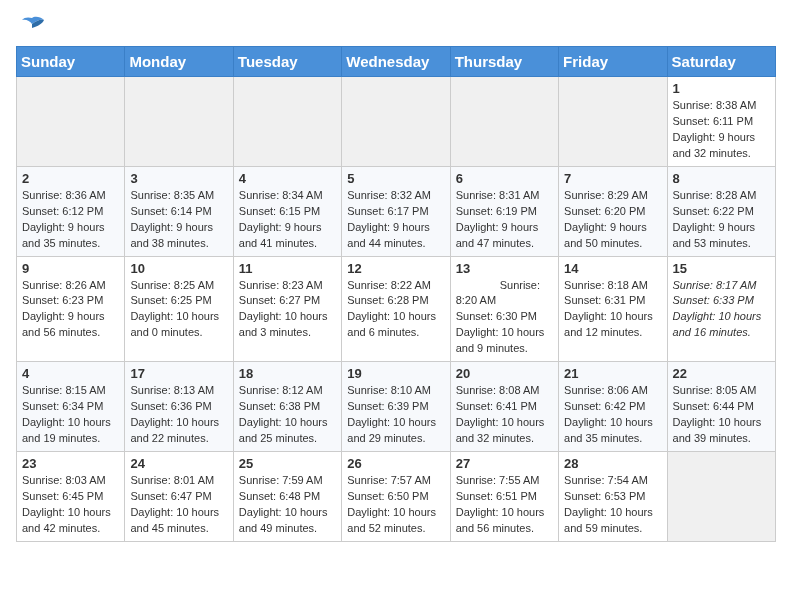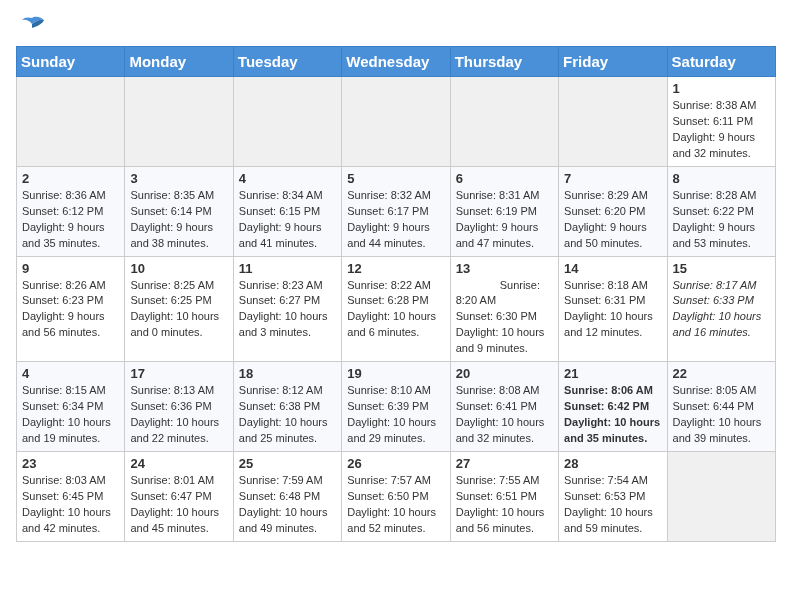--- a/index.html
+++ b/index.html
@@ -182,21 +182,21 @@
 Daylight: 10 hours
 and 25 minutes.</span></td>
         <td><span class="day-num">19</span><span class="day-info" style="white-space: pre-line;">Sunrise: 8:10 AM
 Sunset: 6:39 PM
 Daylight: 10 hours
 and 29 minutes.</span></td>
         <td><span class="day-num">20</span><span class="day-info" style="white-space: pre-line;">Sunrise: 8:08 AM
 Sunset: 6:41 PM
 Daylight: 10 hours
 and 32 minutes.</span></td>
-        <td><span class="day-num">21</span><span class="day-info" style="white-space: pre-line; font-weight: bold;">Sunrise: 8:06 AM
+        <td><span class="day-num">21</span><span class="day-info" style="white-space: pre-line;">Sunrise: 8:06 AM
 Sunset: 6:42 PM
 Daylight: 10 hours
 and 35 minutes.</span></td>
         <td><span class="day-num">22</span><span class="day-info" style="white-space: pre-line;">Sunrise: 8:05 AM
 Sunset: 6:44 PM
 Daylight: 10 hours
 and 39 minutes.</span></td>
       </tr>
       <tr>
         <td><span class="day-num">23</span><span class="day-info" style="white-space: pre-line;">Sunrise: 8:03 AM

